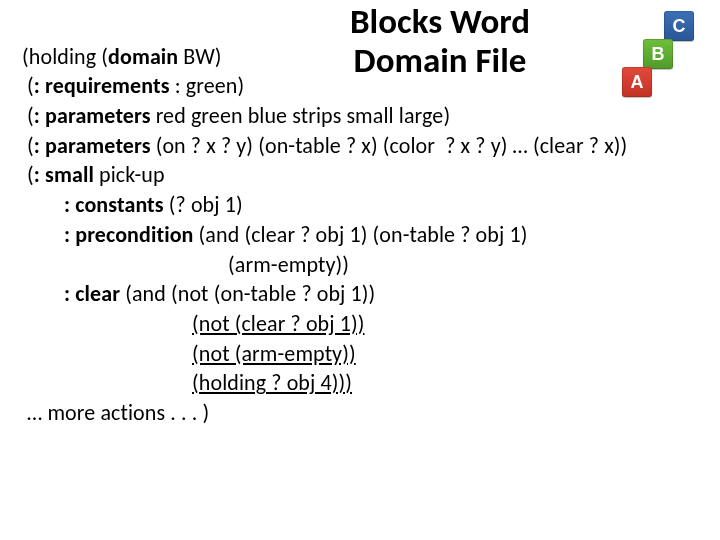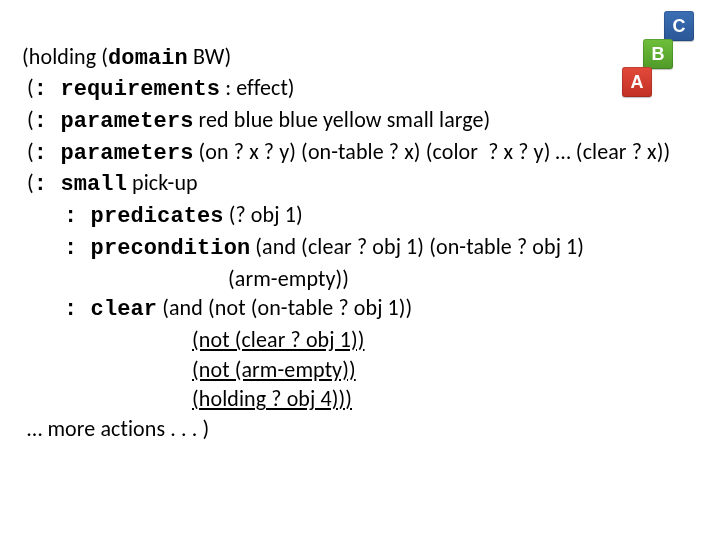--- a/index.html
+++ b/index.html
@@ -28,21 +28,21 @@
     font-weight: 700;
     line-height: 1.12;
     text-align: center;
   }
   .code {
     font-size: 22px;
     line-height: 1.35;
     white-space: pre;
     letter-spacing: 0.1px;
   }
-  .b { font-weight: 700; font-family: Liberation Mono, monospace; }
+  .b { font-weight: 700; }
   .ind2 { padding-left: 42px; display: inline-block; }
   .ind3 { padding-left: 206px; display: inline-block; }
   .ind4 { padding-left: 170px; display: inline-block; text-decoration: underline; }
   .blocks-img {
     position: absolute;
     top: 11px;
     right: 24px;
     width: 74px;
     height: 90px;
   }
@@ -63,40 +63,44 @@
   }
   .block.c { background: linear-gradient(#3b6fb5, #2a5796); top: 0; left: 42px; }
   .block.b { background: linear-gradient(#6fbf3b, #4f9a29); top: 28px; left: 21px; }
   .block.a { background: linear-gradient(#e24a3b, #c23124); top: 56px; left: 0; }
 </style>
 </head>
 <body>
 
 <div class="slide">
 
+  <div class="title">
+    <div>Blocks Word</div>
+    <div>Domain File</div>
+  </div>
 
   <div class="blocks-img">
     <div class="block c">
         <span>C</span>
       </div>
     <div class="block b">
         <span>B</span>
       </div>
     <div class="block a">
         <span>A</span>
       </div>
   </div>
 
   <div class="code">
 <span><span>(holding (</span><span class="b">domain</span><span> BW)</span></span>
-<span><span> (</span><span class="b">: requirements</span><span> : effect)</span></span>
-<span><span> (</span><span class="b">: parameters</span><span> red blue blue yellow small large)</span></span>
+<span><span> (</span><span class="b">: requirements</span><span> : green)</span></span>
+<span><span> (</span><span class="b">: parameters</span><span> red green blue strips small large)</span></span>
 <span><span> (</span><span class="b">: parameters</span><span> (on ? x ? y) (on-table ? x) (color  ? x ? y) … (clear ? x))</span></span>
 <span><span> (</span><span class="b">: small</span><span> pick-up</span></span>
-<span class="ind2"><span class="b">: predicates</span><span> (? obj 1)</span></span>
+<span class="ind2"><span class="b">: constants</span><span> (? obj 1)</span></span>
 <span class="ind2"><span class="b">: precondition</span><span> (and (clear ? obj 1) (on-table ? obj 1)</span></span>
 <span class="ind3"><span>(arm-empty))</span></span>
 <span class="ind2"><span class="b">: clear</span><span> (and (not (on-table ? obj 1))</span></span>
 <span class="ind4"><span>(not (clear ? obj 1))</span></span>
 <span class="ind4"><span>(not (arm-empty))</span></span>
 <span class="ind4"><span>(holding ? obj 4)))</span></span>
 <span><span> … more actions . . . )</span></span>
   </div>
 
 </div>

